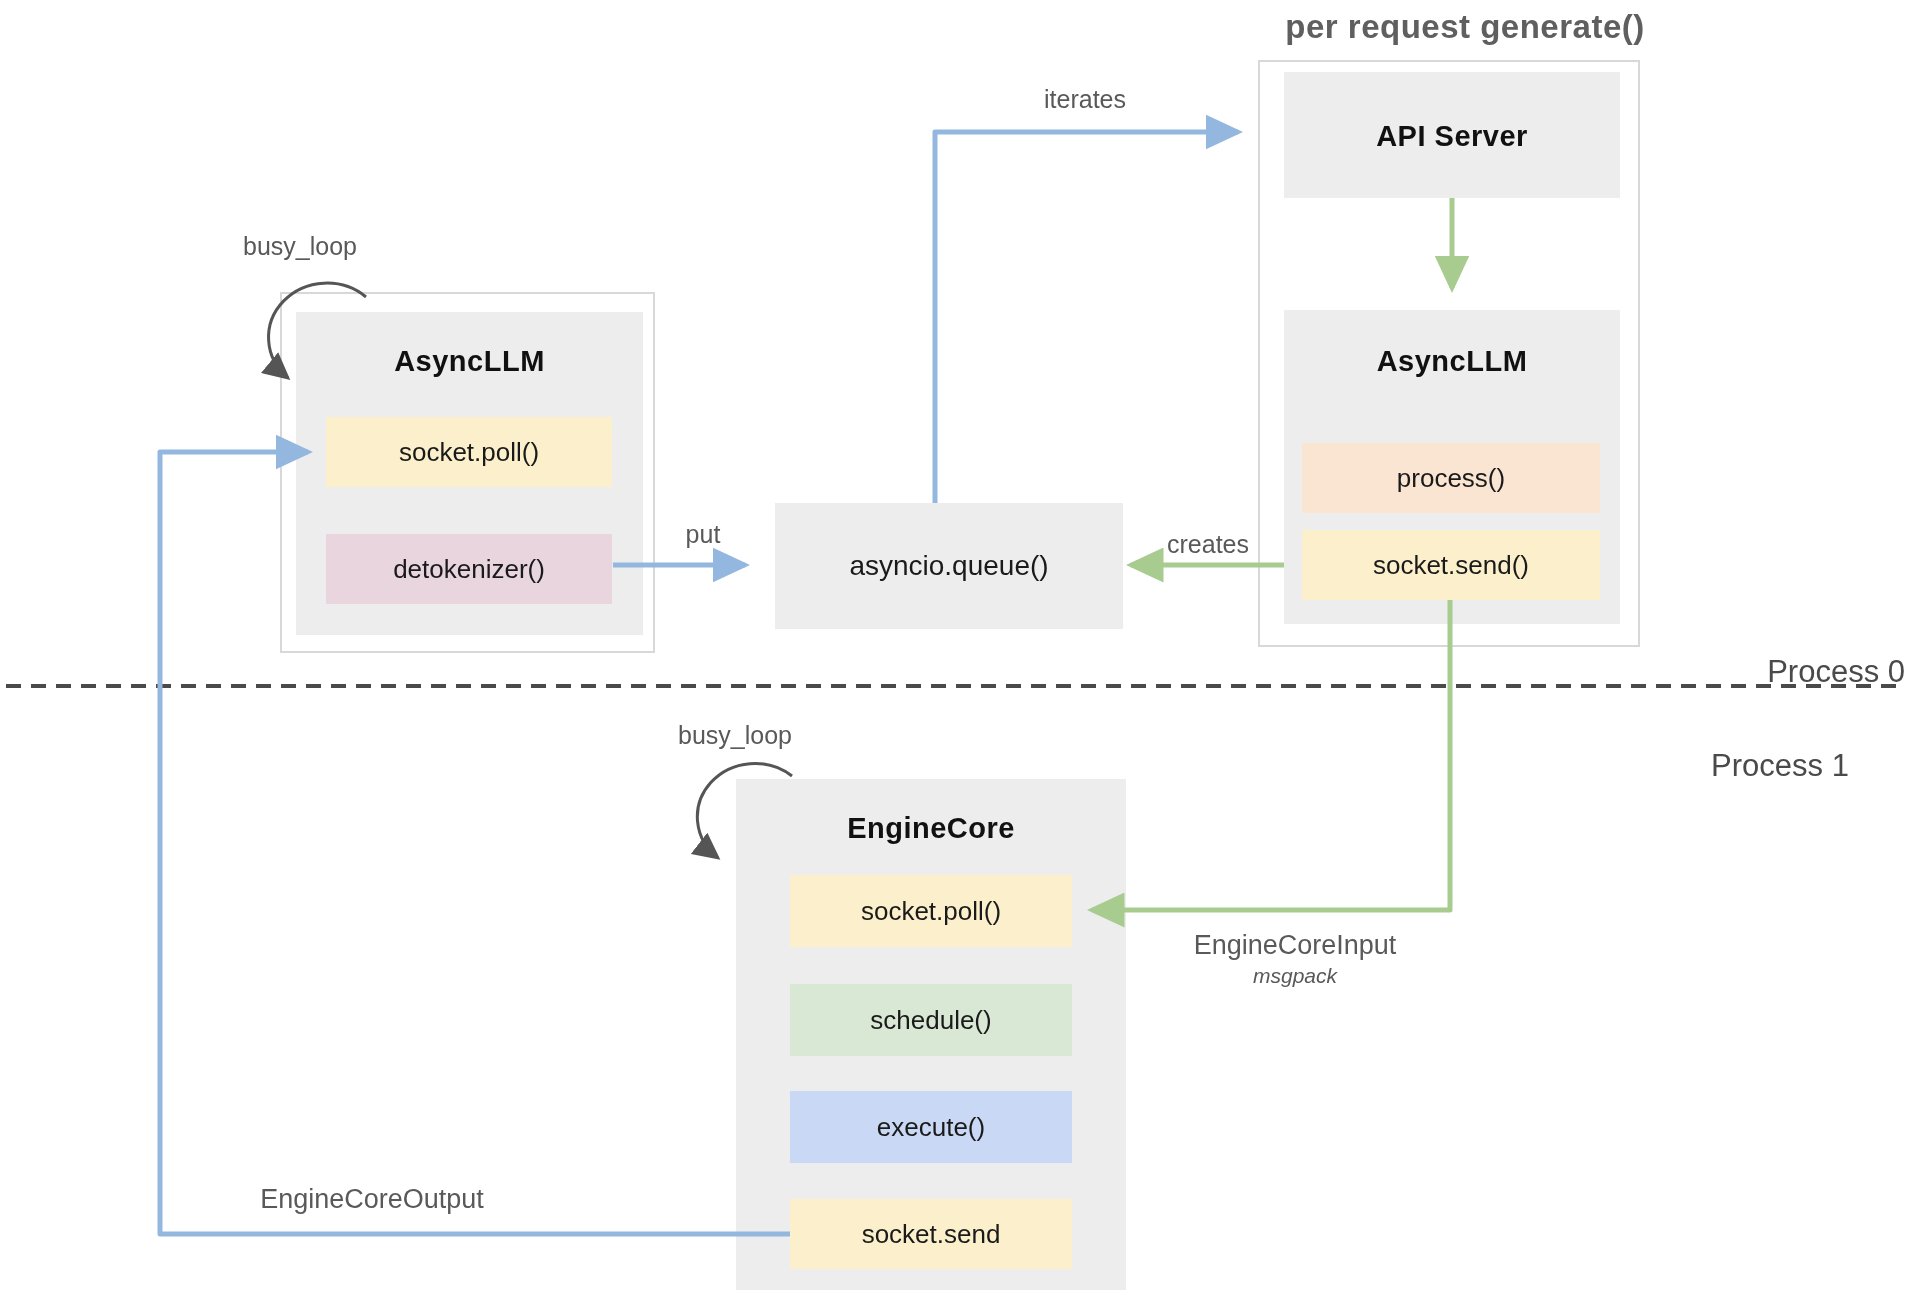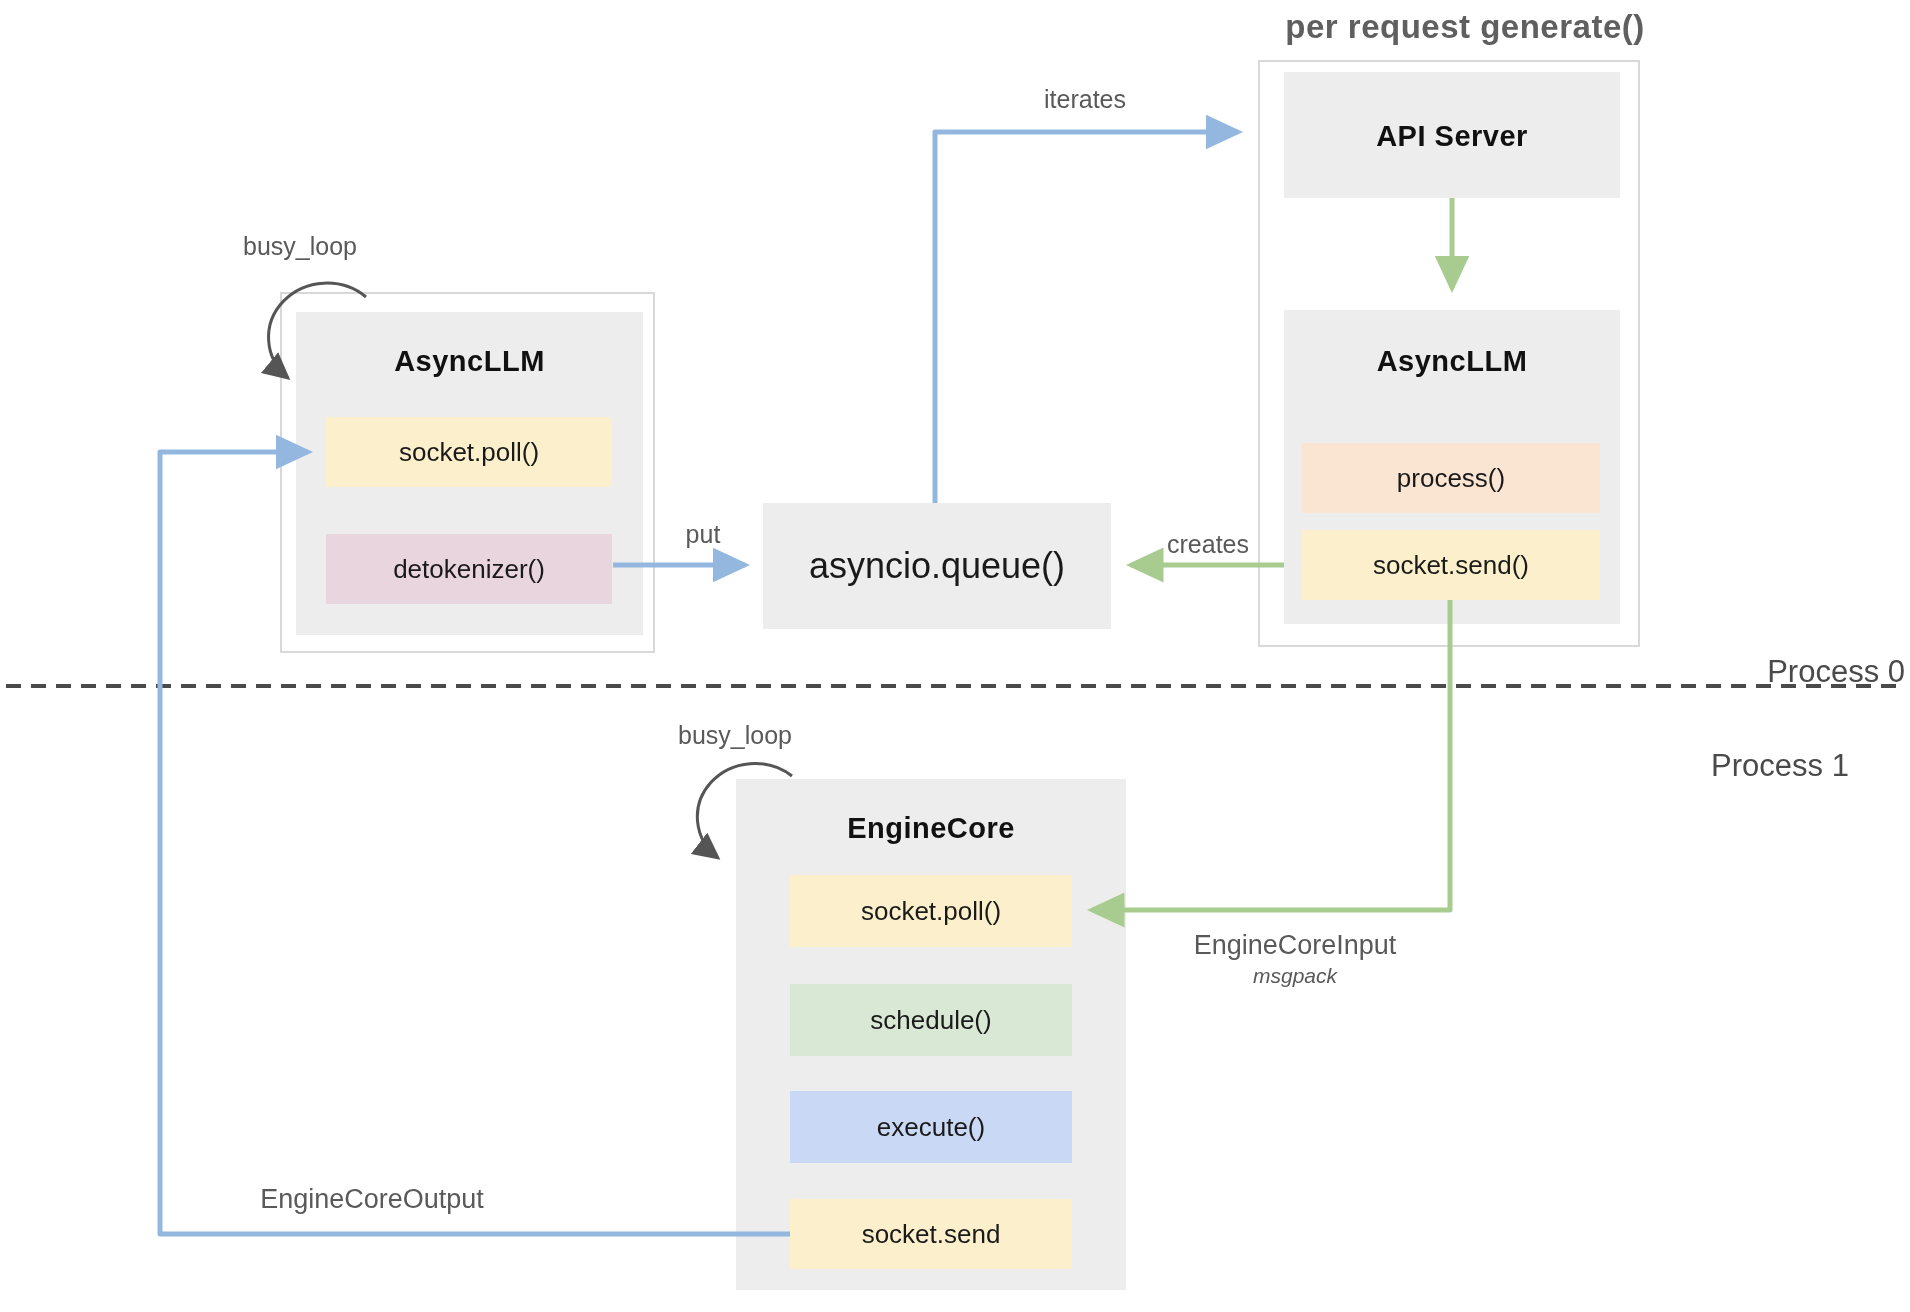--- a/index.html
+++ b/index.html
@@ -24,21 +24,21 @@
   }
   .m-yellow{background:var(--fill-yellow);} .m-peach{background:var(--fill-peach);}
   .m-pink{background:var(--fill-pink);}   .m-green{background:var(--fill-green);}
   .m-blue{background:var(--fill-blue);}
   .section-title{font-weight:bold;font-size:33px;color:var(--title-gray);text-align:center;letter-spacing:.5px;}
   .edge-label{font-size:25px;color:var(--label-gray);text-align:center;}
   .big-label{font-size:27px;color:var(--label-gray);text-align:center;}
   .process-label{font-size:31px;color:var(--process-gray);text-align:right;margin-top:28px;}
   .queue-box{
     background:var(--box-gray);display:flex;align-items:center;justify-content:center;
-    font-size:36px;color:var(--text-dark);
+    font-size:28px;color:var(--text-dark);margin-left:12px;
   }
   .italic{font-style:italic;font-size:21px;}
   svg#connectors{position:absolute;left:0;top:0;pointer-events:none;}
   .arrow-blue{stroke:var(--arrow-blue);stroke-width:5;fill:none;stroke-linejoin:round;}
   .arrow-green{stroke:var(--arrow-green);stroke-width:5;fill:none;stroke-linejoin:round;}
   .arrow-dark{stroke:var(--arrow-dark);stroke-width:3;fill:none;}
   .dashed-sep{stroke:var(--process-gray);stroke-width:4;stroke-dasharray:15 10;fill:none;}
   .mk-blue{fill:var(--arrow-blue);} .mk-green{fill:var(--arrow-green);} .mk-dark{fill:var(--arrow-dark);}
 </style>
 </head>

